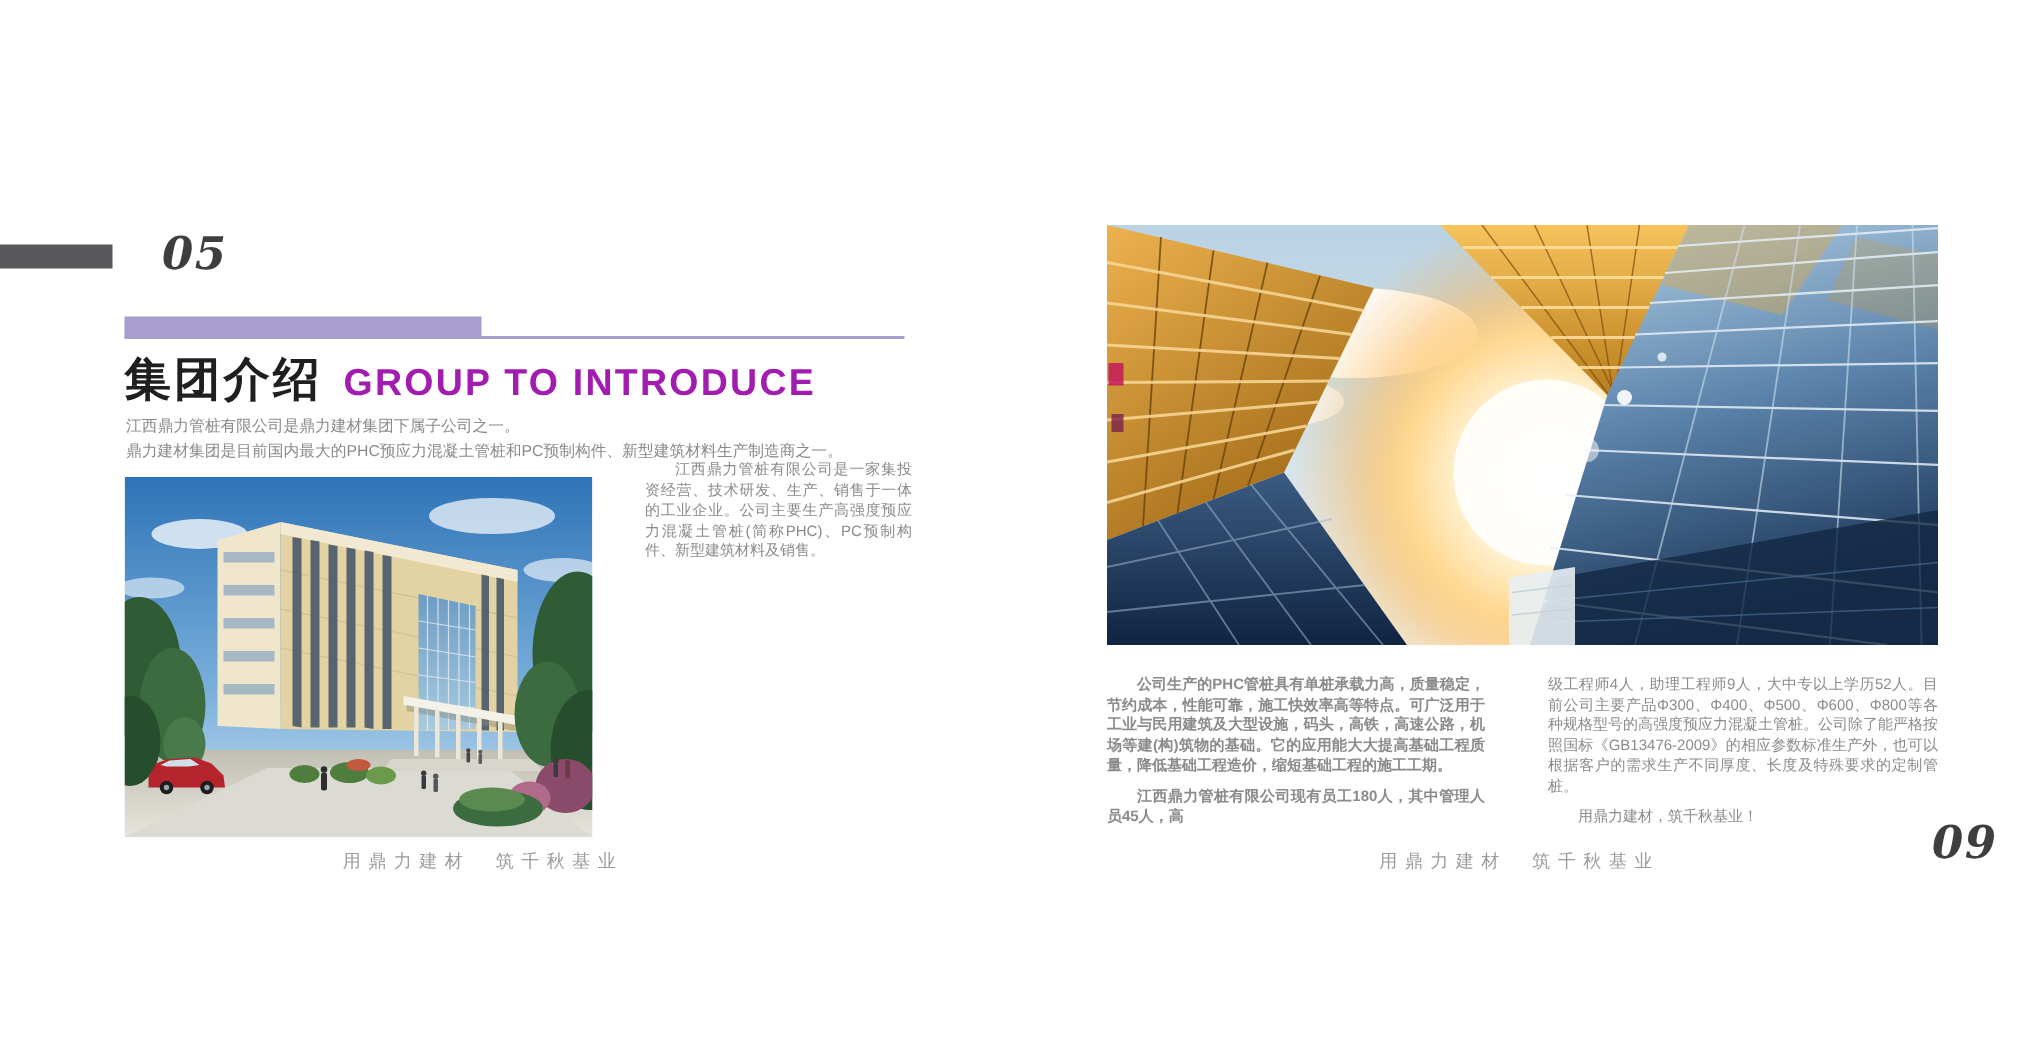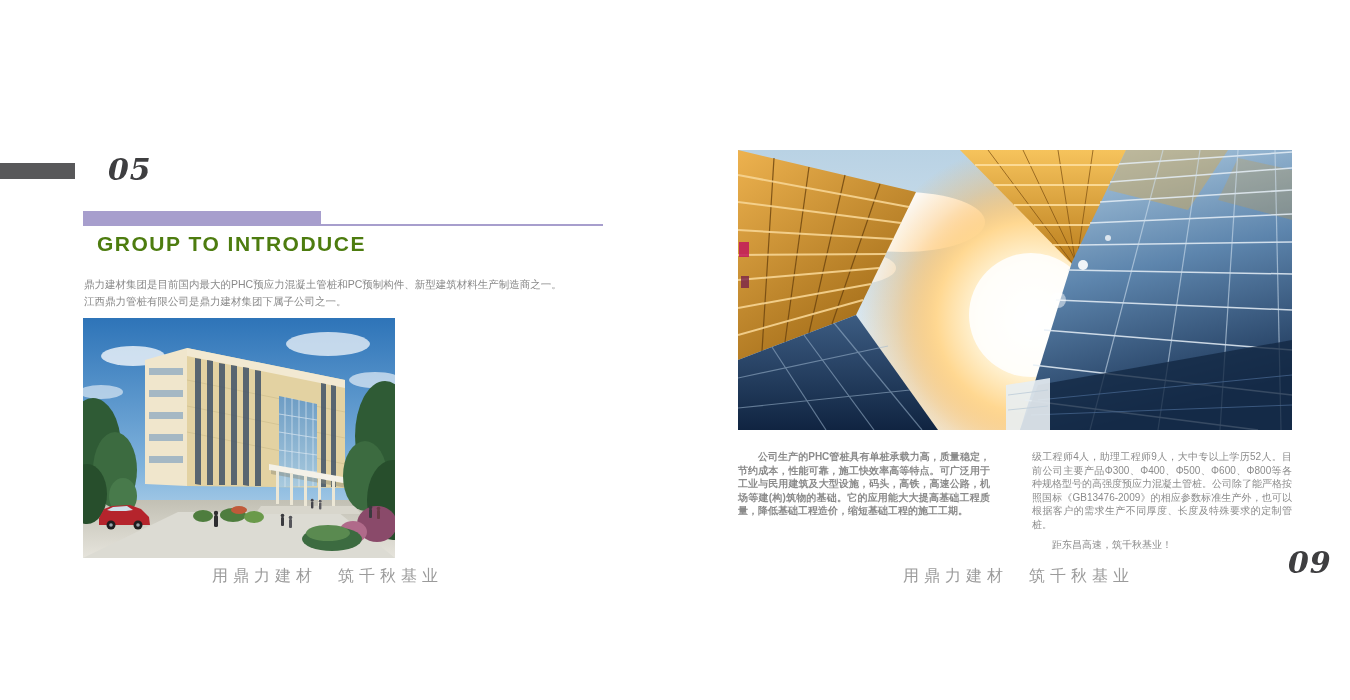--- a/index.html
+++ b/index.html
@@ -17,64 +17,65 @@
     font-style:italic; font-weight:bold; font-size:30px; color:#3e3e40; letter-spacing:1px;
   }
   .page-num-left { left:84px; top:152px;margin-left:24px; }
   .page-num-right { left:1288px; top:545px; }
 
   .bar-thick { left:83px; top:211px; width:238px; height:14px; background:#a79ecd; }
   .bar-thin  { left:83px; top:224px; width:520px; height:2px;  background:#a79ecd; }
 
   .title-row { left:83px; top:232px; display:flex; align-items:baseline; white-space:nowrap; }
   .title-cn { font-size:31px; font-weight:bold; color:#1f1f1f; letter-spacing:2px; }
-  .title-en { font-size:21px; font-weight:bold; color:#4d7c0f; letter-spacing:1.5px; margin-left:14px; }
+  .title-en { font-size:25px; font-weight:bold; color:#a21caf; letter-spacing:1.5px; margin-left:14px; }
 
   .intro { left:84px; top:276px; width:520px; font-size:10.5px; line-height:17px; color:#8a8a8a; }
 
   .photo { overflow:hidden; }
   .photo-building { left:83px; top:318px; width:312px; height:240px; }
   .photo-sky { left:738px; top:150px; width:554px; height:280px; }
 
   .body-col { font-size:10px; line-height:13.5px; color:#8b8b8b; text-align:justify; }
   .body-col p { margin:0 0 7px 0; text-indent:2em; }
   .body-col p.no-indent { text-indent:0; }
   .lp-col  { left:430px;  top:307px; width:178px; }
   .rp-col1 { left:738px;  top:450px; width:252px;font-weight:bold; }
   .rp-col2 { left:1032px; top:450px; width:260px; }
 
   .slogan {
     top:566px; width:220px; text-align:center;
-    font-size:16px; color:#9b9b9b; letter-spacing:5px; white-space:nowrap;
+    font-size:12px; color:#9b9b9b; letter-spacing:5px; white-space:nowrap;
   }
   .slogan-left  { left:212px; }
   .slogan-right { left:903px; }
 
   svg { display:block; }
 </style>
 </head>
 <body>
 
 <div class="spread">
 
   <section>
 
     <div class="abs corner-bar"></div>
     <div class="abs page-num page-num-left">05</div>
 
     <div class="abs bar-thick"></div>
     <div class="abs bar-thin"></div>
 
     <div class="abs title-row">
+      <span class="title-cn">集团介绍</span>
       <span class="title-en">GROUP TO INTRODUCE</span>
     </div>
 
     <div class="abs intro">
+      <div>江西鼎力管桩有限公司是鼎力建材集团下属子公司之一。</div>
       <div>鼎力建材集团是目前国内最大的PHC预应力混凝土管桩和PC预制构件、新型建筑材料生产制造商之一。</div>
-      <div>江西鼎力管桩有限公司是鼎力建材集团下属子公司之一。</div>
     </div>
 
     <div class="abs photo photo-building">
       <svg viewBox="0 0 312 240" width="312" height="240">
         <defs>
           <linearGradient id="skyL" x1="0" y1="0" x2="0" y2="1">
             <stop offset="0" stop-color="#2e74b8"></stop>
             <stop offset="0.62" stop-color="#7fb2dc"></stop>
             <stop offset="1" stop-color="#cfe5f2"></stop>
           </linearGradient>
@@ -210,20 +211,21 @@
             </g>
           <g transform="translate(294,189)">
               <circle cx="1.5" cy="1.5" r="1.8" fill="#6a3a46"></circle>
               <rect x="0" y="3" width="3" height="9" rx="1" fill="#6a3a46"></rect>
             </g>
         </g>
       </svg>
     </div>
 
     <div class="abs body-col lp-col">
+      <p>江西鼎力管桩有限公司是一家集投资经营、技术研发、生产、销售于一体的工业企业。公司主要生产高强度预应力混凝土管桩(简称PHC)、PC预制构件、新型建筑材料及销售。</p>
     </div>
 
     <div class="abs slogan slogan-left">用鼎力建材　筑千秋基业</div>
   </section>
 
   <section>
 
     <div class="abs photo photo-sky">
       <svg viewBox="0 0 554 280" width="554" height="280">
         <defs>
@@ -354,24 +356,25 @@
         <g fill="#ffffff">
           <circle cx="345" cy="115" r="5" opacity="0.9"></circle>
           <circle cx="370" cy="88" r="3" opacity="0.75"></circle>
           <circle cx="320" cy="150" r="8" opacity="0.5"></circle>
         </g>
       </svg>
     </div>
 
     <div class="abs body-col rp-col1">
       <p>公司生产的PHC管桩具有单桩承载力高，质量稳定，节约成本，性能可靠，施工快效率高等特点。可广泛用于工业与民用建筑及大型设施，码头，高铁，高速公路，机场等建(构)筑物的基础。它的应用能大大提高基础工程质量，降低基础工程造价，缩短基础工程的施工工期。</p>
+      <p>江西鼎力管桩有限公司现有员工180人，其中管理人员45人，高</p>
     </div>
     <div class="abs body-col rp-col2">
       <p class="no-indent">级工程师4人，助理工程师9人，大中专以上学历52人。目前公司主要产品Φ300、Φ400、Φ500、Φ600、Φ800等各种规格型号的高强度预应力混凝土管桩。公司除了能严格按照国标《GB13476-2009》的相应参数标准生产外，也可以根据客户的需求生产不同厚度、长度及特殊要求的定制管桩。</p>
-      <p>距东昌高速，筑千秋基业！</p>
+      <p>用鼎力建材，筑千秋基业！</p>
     </div>
 
     <div class="abs slogan slogan-right">用鼎力建材　筑千秋基业</div>
 
     <div class="abs page-num page-num-right">09</div>
   </section>
 
 </div>
 
 </body></html>

